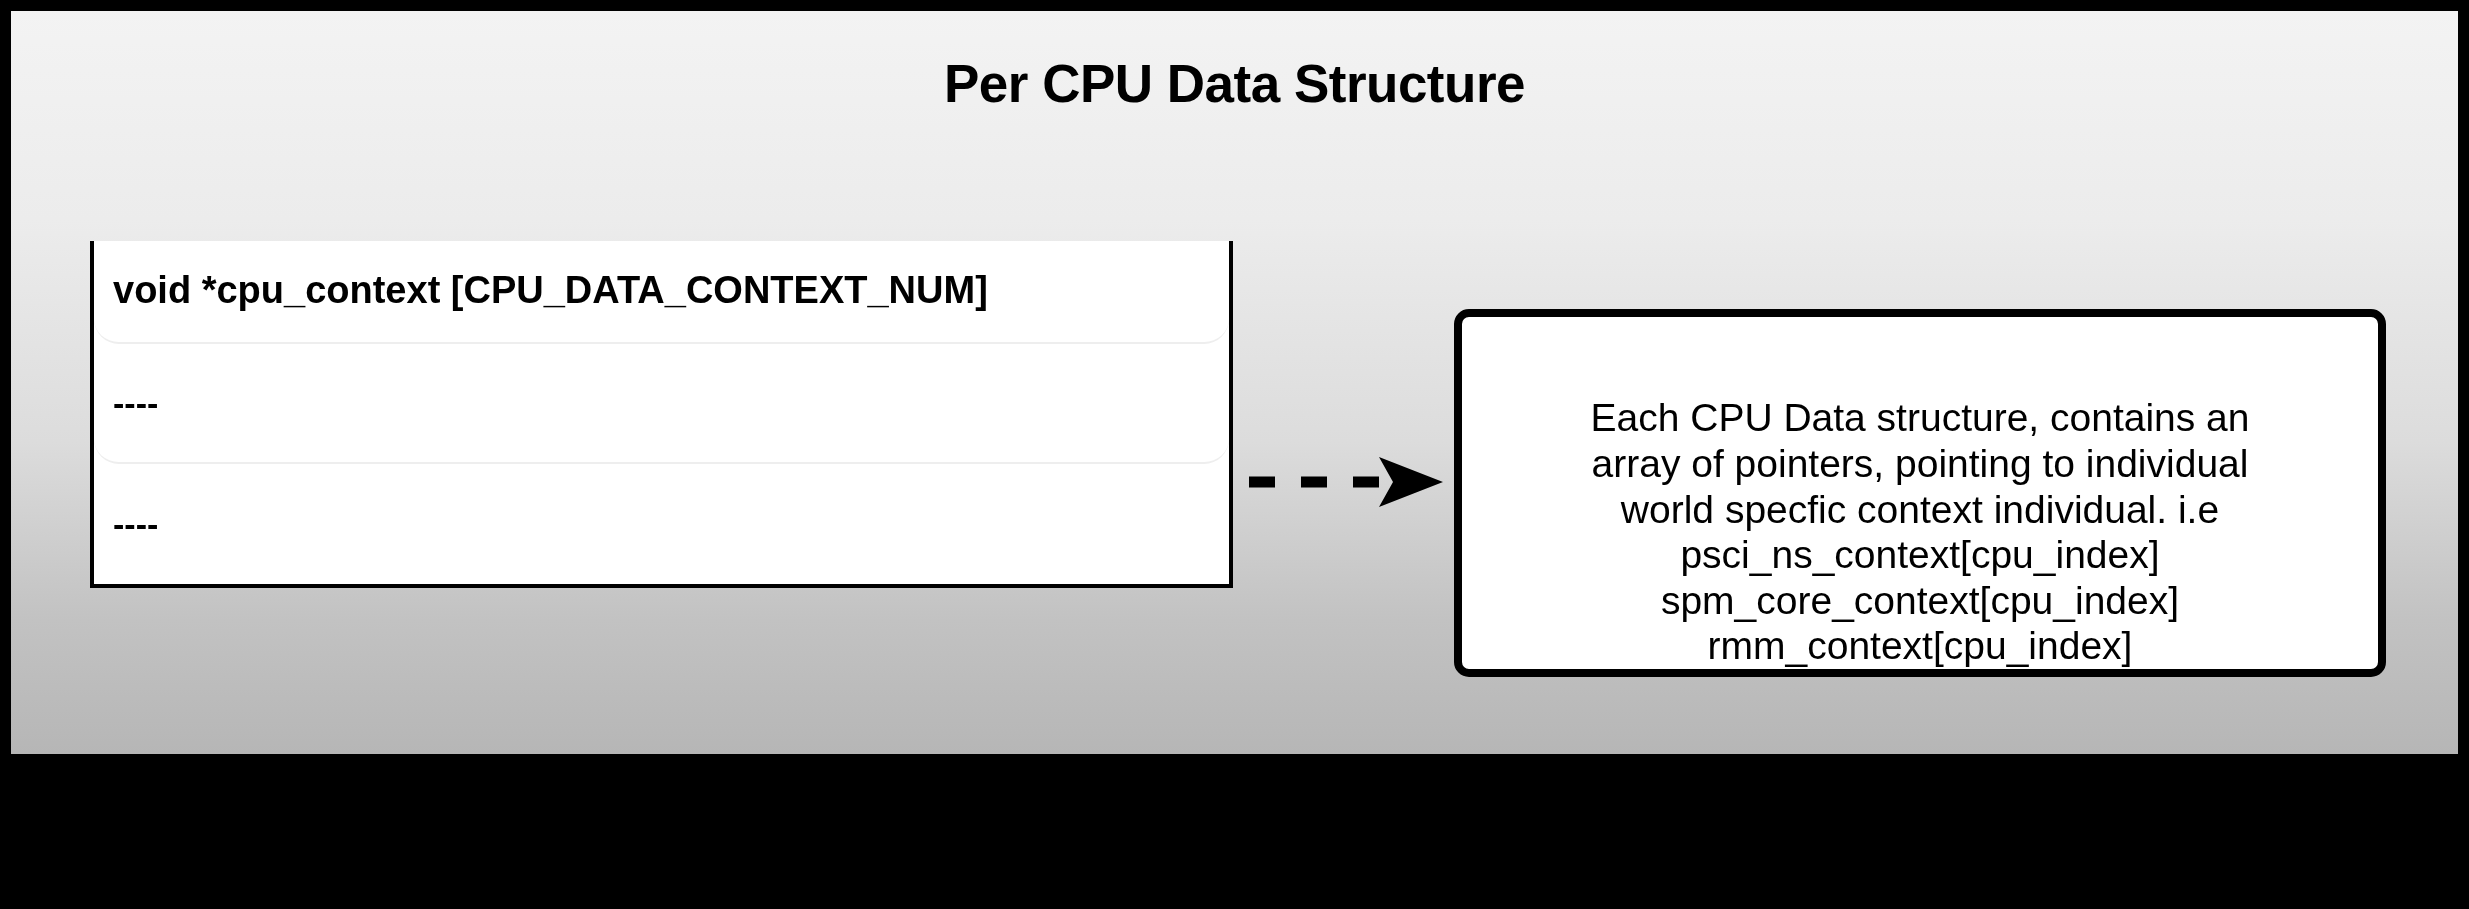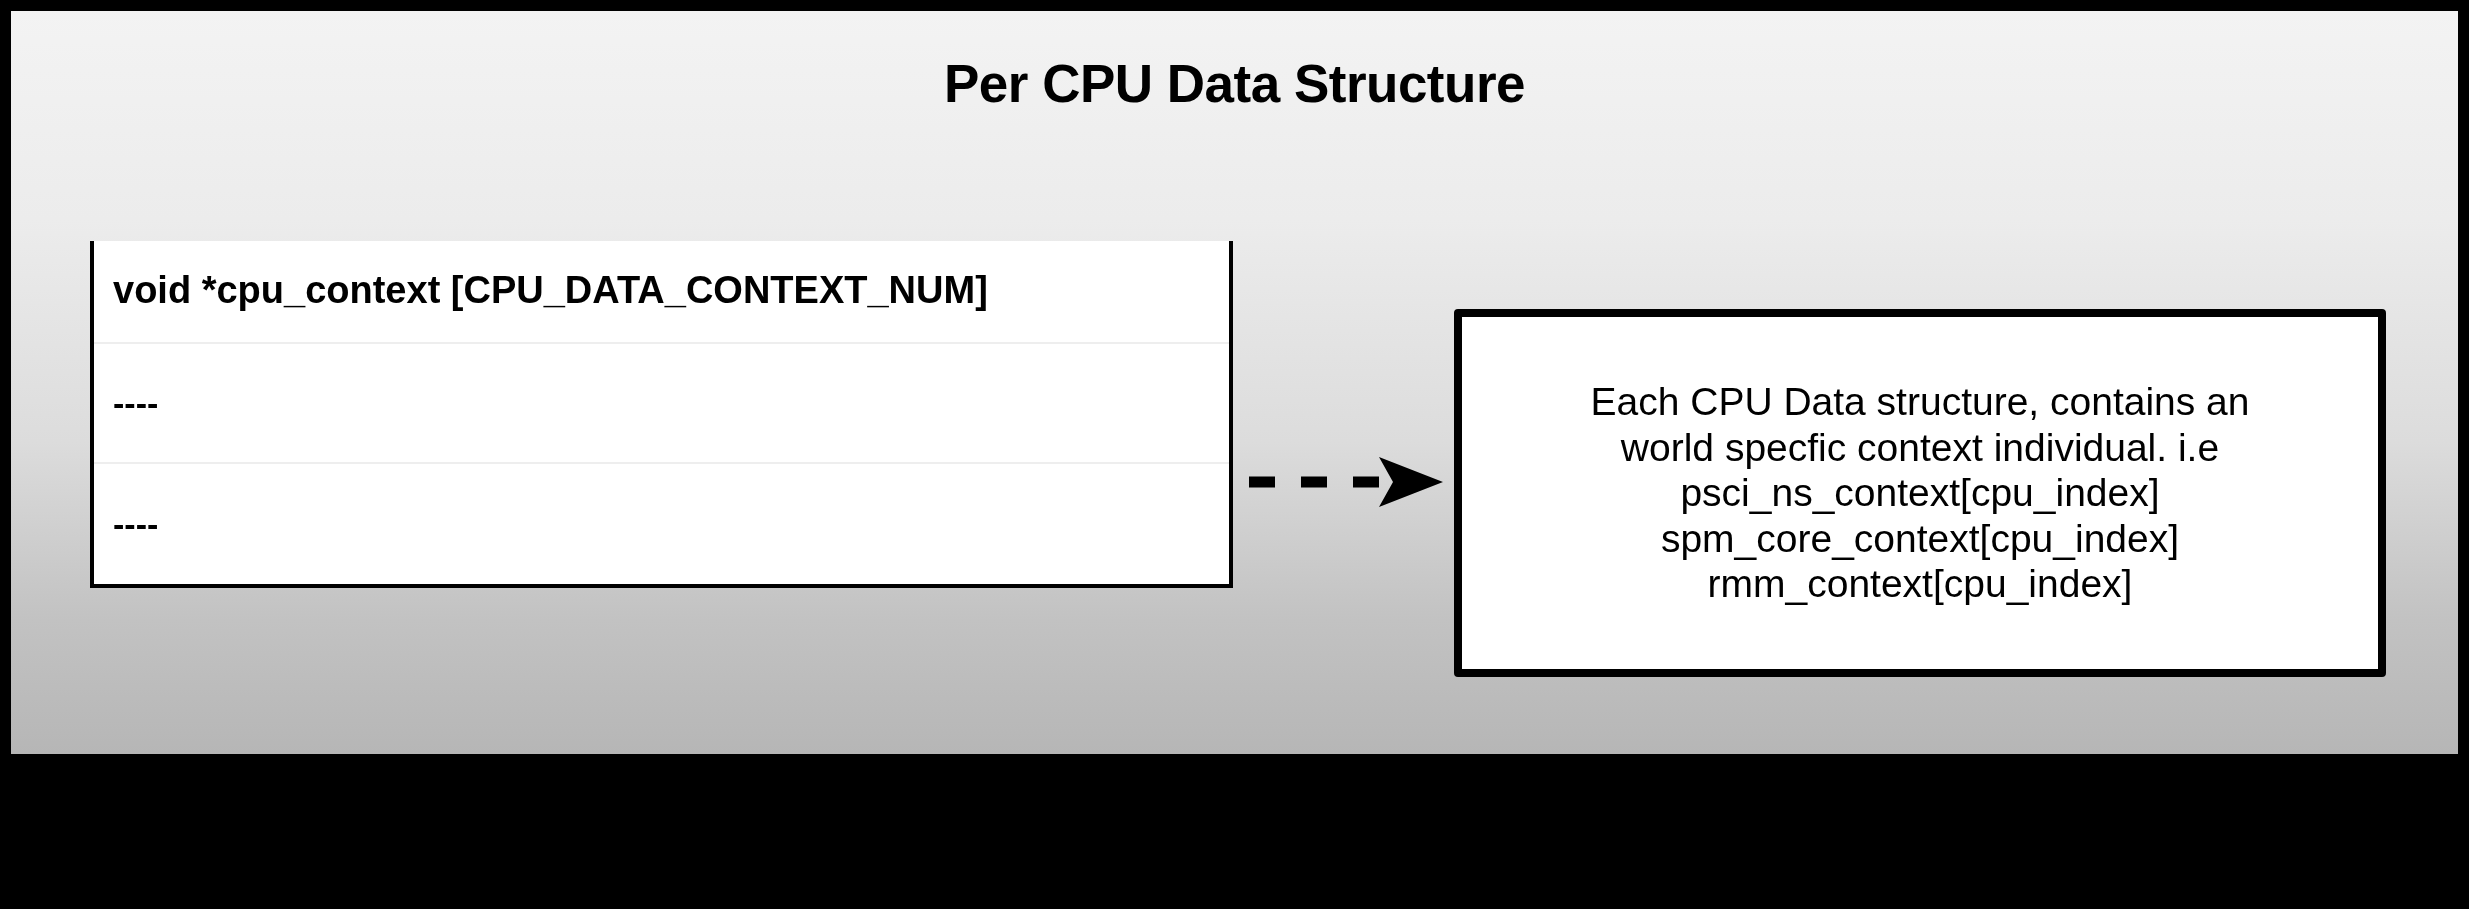--- a/index.html
+++ b/index.html
@@ -87,20 +87,21 @@
     height: 120px;
     padding-left: 19px;
     display: flex;
     align-items: center;
     font-weight: bold;
     font-size: 38px;
     color: #000000;
     white-space: nowrap;
     border-bottom: 2px solid #eeeeee;
     font-family: "Liberation Sans Narrow", "Liberation Sans", sans-serif;
+    border-radius: 25px;
   }
   .struct-row.first { height: 103px; align-items: flex-start; padding-top: 28px; }
   .struct-row.last { border-bottom: none; }
   .struct-row .rowtext { display: block; }
   .struct-row.dashes .rowtext { font-size: 34px; }
 
   
   .arrow {
     position: absolute;
     left: 1236px;
@@ -111,24 +112,24 @@
 
   
   .callout {
     position: absolute;
     left: 1443px;
     top: 298px;
     width: 932px;
     height: 368px;
     box-sizing: border-box;
     border: 8px solid #000000;
-    border-radius: 4px;
+    border-radius: 15px;
     background: #ffffff;
     display: flex;
-    align-items: center;
+    align-items: flex-end;
     justify-content: center;
   }
   .callout-text {
     text-align: center;
     font-size: 39px;
     line-height: 1.17;
     color: #000000;
     padding: 0 26px;
     font-family: "Liberation Sans Narrow", "Liberation Sans", sans-serif;
   }
@@ -160,20 +161,21 @@
   </div>
 
   <svg class="arrow" viewBox="0 0 200 50">
     <line x1="2" y1="25" x2="146" y2="25" stroke="#000000" stroke-width="11" stroke-dasharray="26 26"></line>
     <polygon points="132,0 196,25 132,50 146,25" fill="#000000"></polygon>
   </svg>
 
   <div class="callout">
     <div class="callout-text">
       <span class="cline">Each CPU Data structure, contains an</span>
+      <span class="cline">array of pointers, pointing to individual</span>
       <span class="cline">world specfic context individual. i.e</span>
       <span class="cline">psci_ns_context[cpu_index]</span>
       <span class="cline">spm_core_context[cpu_index]</span>
       <span class="cline">rmm_context[cpu_index]</span>
     </div>
   </div>
 
 </div>
 
 </body></html>

